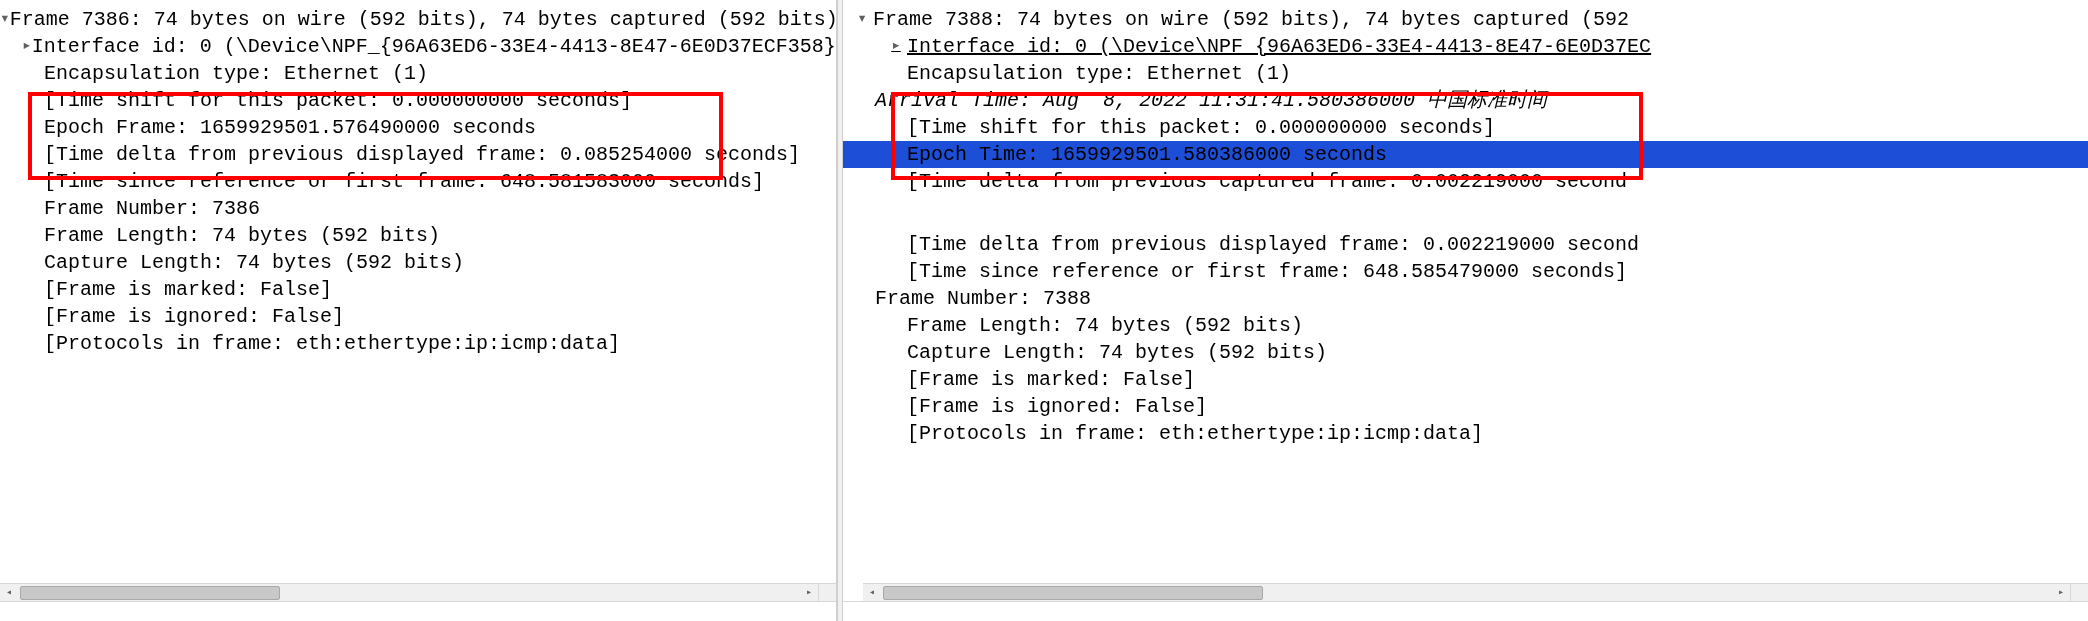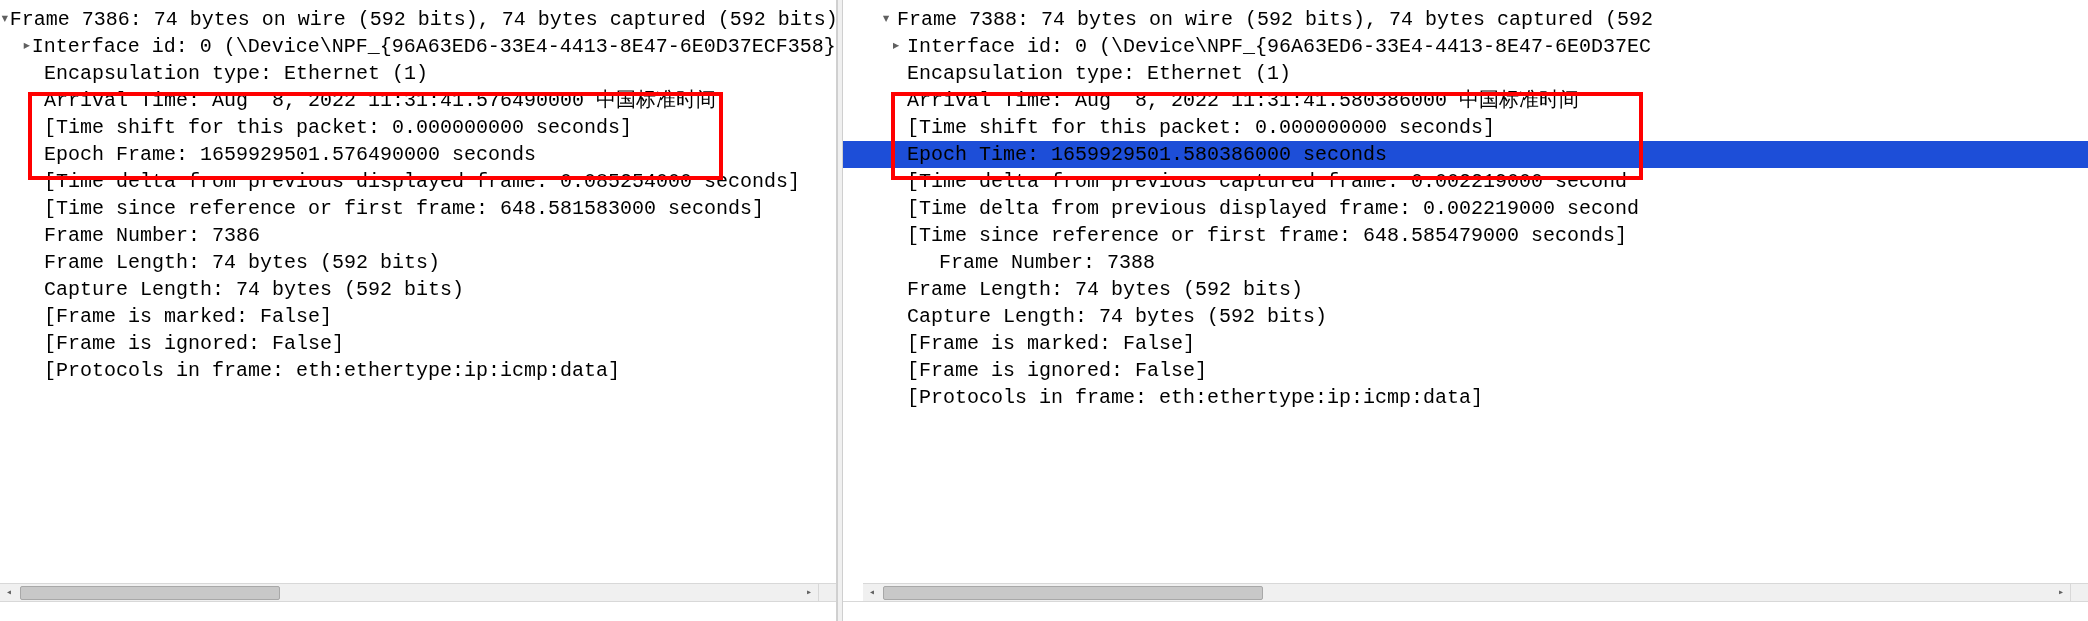--- a/index.html
+++ b/index.html
@@ -101,23 +101,20 @@
       <span class="txt">Frame 7386: 74 bytes on wire (592 bits), 74 bytes captured (592 bits) on int</span>
     </div>
     <div class="row indent-1">
       <span class="arrow right"></span>
       <span class="txt">Interface id: 0 (\Device\NPF_{96A63ED6-33E4-4413-8E47-6E0D37ECF358})</span>
     </div>
     <div class="row indent-2">
       <span class="txt">Encapsulation type: Ethernet (1)</span>
     </div>
     <div class="row indent-2">
-      <span class="txt">Arrival Time: Aug  8, 2022 11:31:41.576490000 中国标准时间</span>
-    </div>
-    <div class="row indent-2">
       <span class="txt">[Time shift for this packet: 0.000000000 seconds]</span>
     </div>
     <div class="row indent-2">
       <span class="txt">Epoch Frame: 1659929501.576490000 seconds</span>
     </div>
     <div class="row indent-2">
       <span class="txt">[Time delta from previous displayed frame: 0.085254000 seconds]</span>
     </div>
     <div class="row indent-2">
       <span class="txt">[Time since reference or first frame: 648.581583000 seconds]</span>
@@ -154,50 +151,50 @@
 
   <div class="hex-footer">
     
   </div>
 </div>
 
 <div class="divider"></div>
 
 <div class="pane pane-right">
   <div class="tree">
-    <div class="row" style="padding-left:32px;">
+    <div class="row" style="padding-left:8px;">
       <span class="arrow down"></span>
       <span class="txt">Frame 7388: 74 bytes on wire (592 bits), 74 bytes captured (592 </span>
     </div>
-    <div class="row" style="padding-left:42px;">
+    <div class="row" style="padding-left:42px;text-decoration:underline;">
       <span class="arrow right"></span>
       <span class="txt">Interface id: 0 (\Device\NPF_{96A63ED6-33E4-4413-8E47-6E0D37EC</span>
     </div>
     <div class="row" style="padding-left:64px;">
       <span class="txt">Encapsulation type: Ethernet (1)</span>
     </div>
-    <div class="row" style="padding-left:64px;">
+    <div class="row" style="padding-left:32px;font-style:italic;">
       <span class="txt">Arrival Time: Aug  8, 2022 11:31:41.580386000 中国标准时间</span>
     </div>
     <div class="row" style="padding-left:64px;">
       <span class="txt">[Time shift for this packet: 0.000000000 seconds]</span>
     </div>
     <div class="row highlight" style="padding-left:64px;">
       <span class="txt">Epoch Time: 1659929501.580386000 seconds</span>
     </div>
     <div class="row" style="padding-left:64px;text-align:right;">
       <span class="txt">[Time delta from previous captured frame: 0.002219000 second</span>
     </div>
-    <div class="row" style="padding-left:64px;">
+    <div class="row" style="padding-left:64px;margin-top:36px;">
       <span class="txt">[Time delta from previous displayed frame: 0.002219000 second</span>
     </div>
     <div class="row" style="padding-left:64px;align-items:center;">
       <span class="txt">[Time since reference or first frame: 648.585479000 seconds]</span>
     </div>
-    <div class="row" style="padding-left:96px;">
+    <div class="row" style="padding-left:32px;">
       <span class="txt">Frame Number: 7388</span>
     </div>
     <div class="row" style="padding-left:64px;">
       <span class="txt">Frame Length: 74 bytes (592 bits)</span>
     </div>
     <div class="row" style="padding-left:64px;">
       <span class="txt">Capture Length: 74 bytes (592 bits)</span>
     </div>
     <div class="row" style="padding-left:64px;">
       <span class="txt">[Frame is marked: False]</span>

